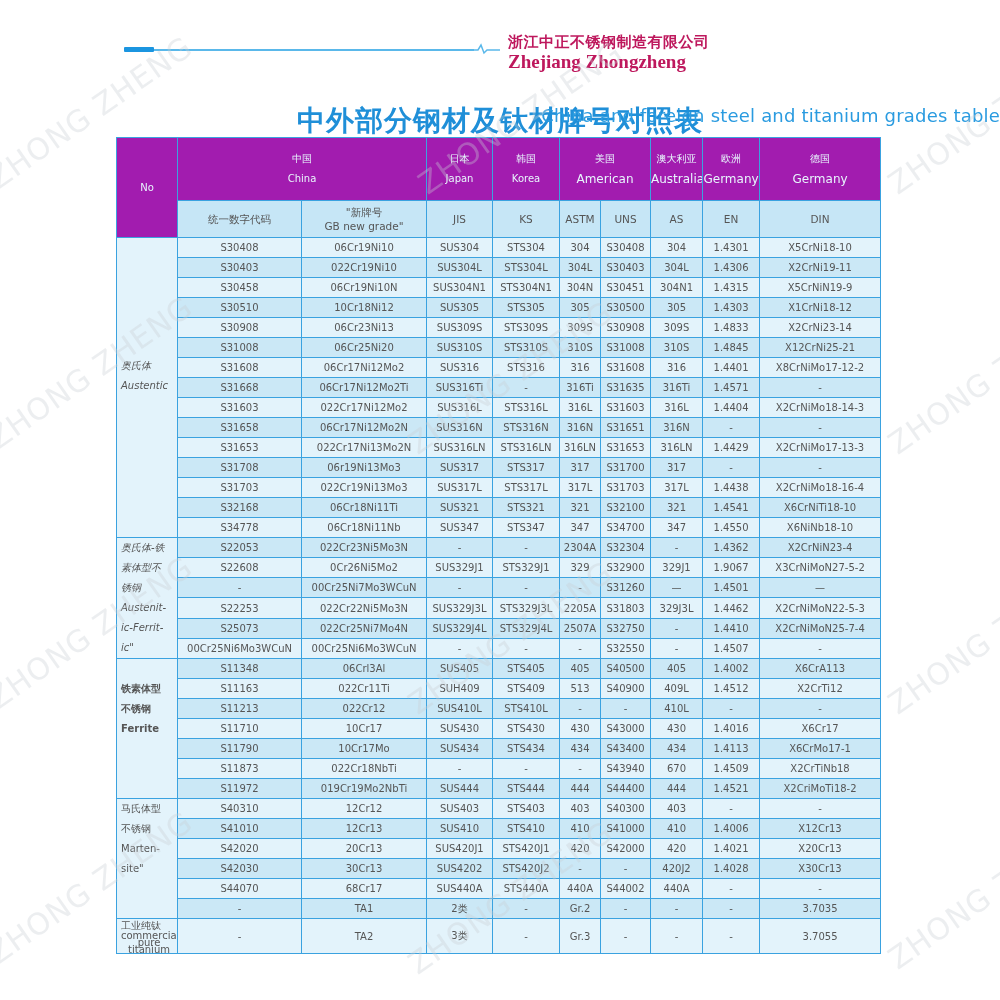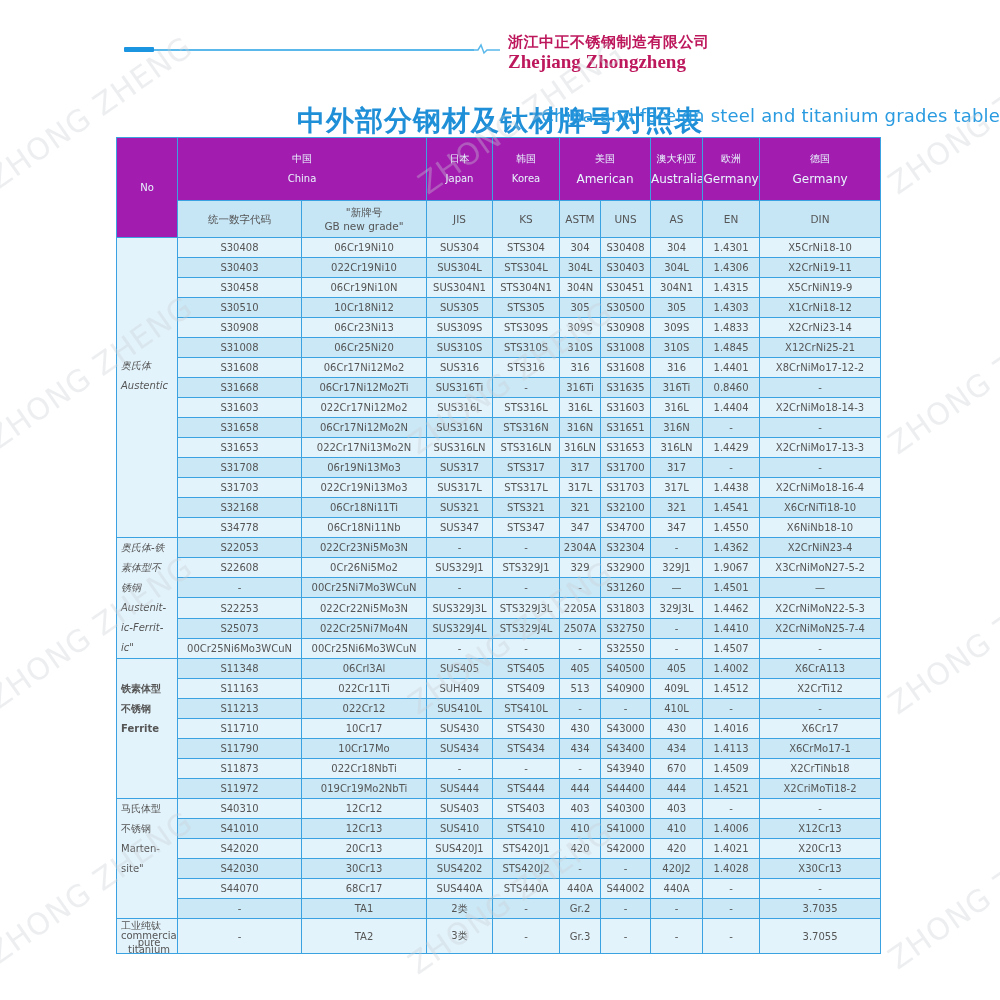--- a/index.html
+++ b/index.html
@@ -202,21 +202,21 @@
         <td class="v">X8CrNiMo17-12-2</td>
       </tr>
       <tr class="r even">
         <td class="v">S31668</td>
         <td class="v">06Cr17Ni12Mo2Ti</td>
         <td class="v">SUS316Ti</td>
         <td class="v">-</td>
         <td class="v">316Ti</td>
         <td class="v">S31635</td>
         <td class="v">316Ti</td>
-        <td class="v">0.8460</td>
+        <td class="v">1.4571</td>
         <td class="v">-</td>
       </tr>
       <tr class="r odd">
         <td class="v">S31603</td>
         <td class="v">022Cr17Ni12Mo2</td>
         <td class="v">SUS316L</td>
         <td class="v">STS316L</td>
         <td class="v">316L</td>
         <td class="v">S31603</td>
         <td class="v">316L</td>

